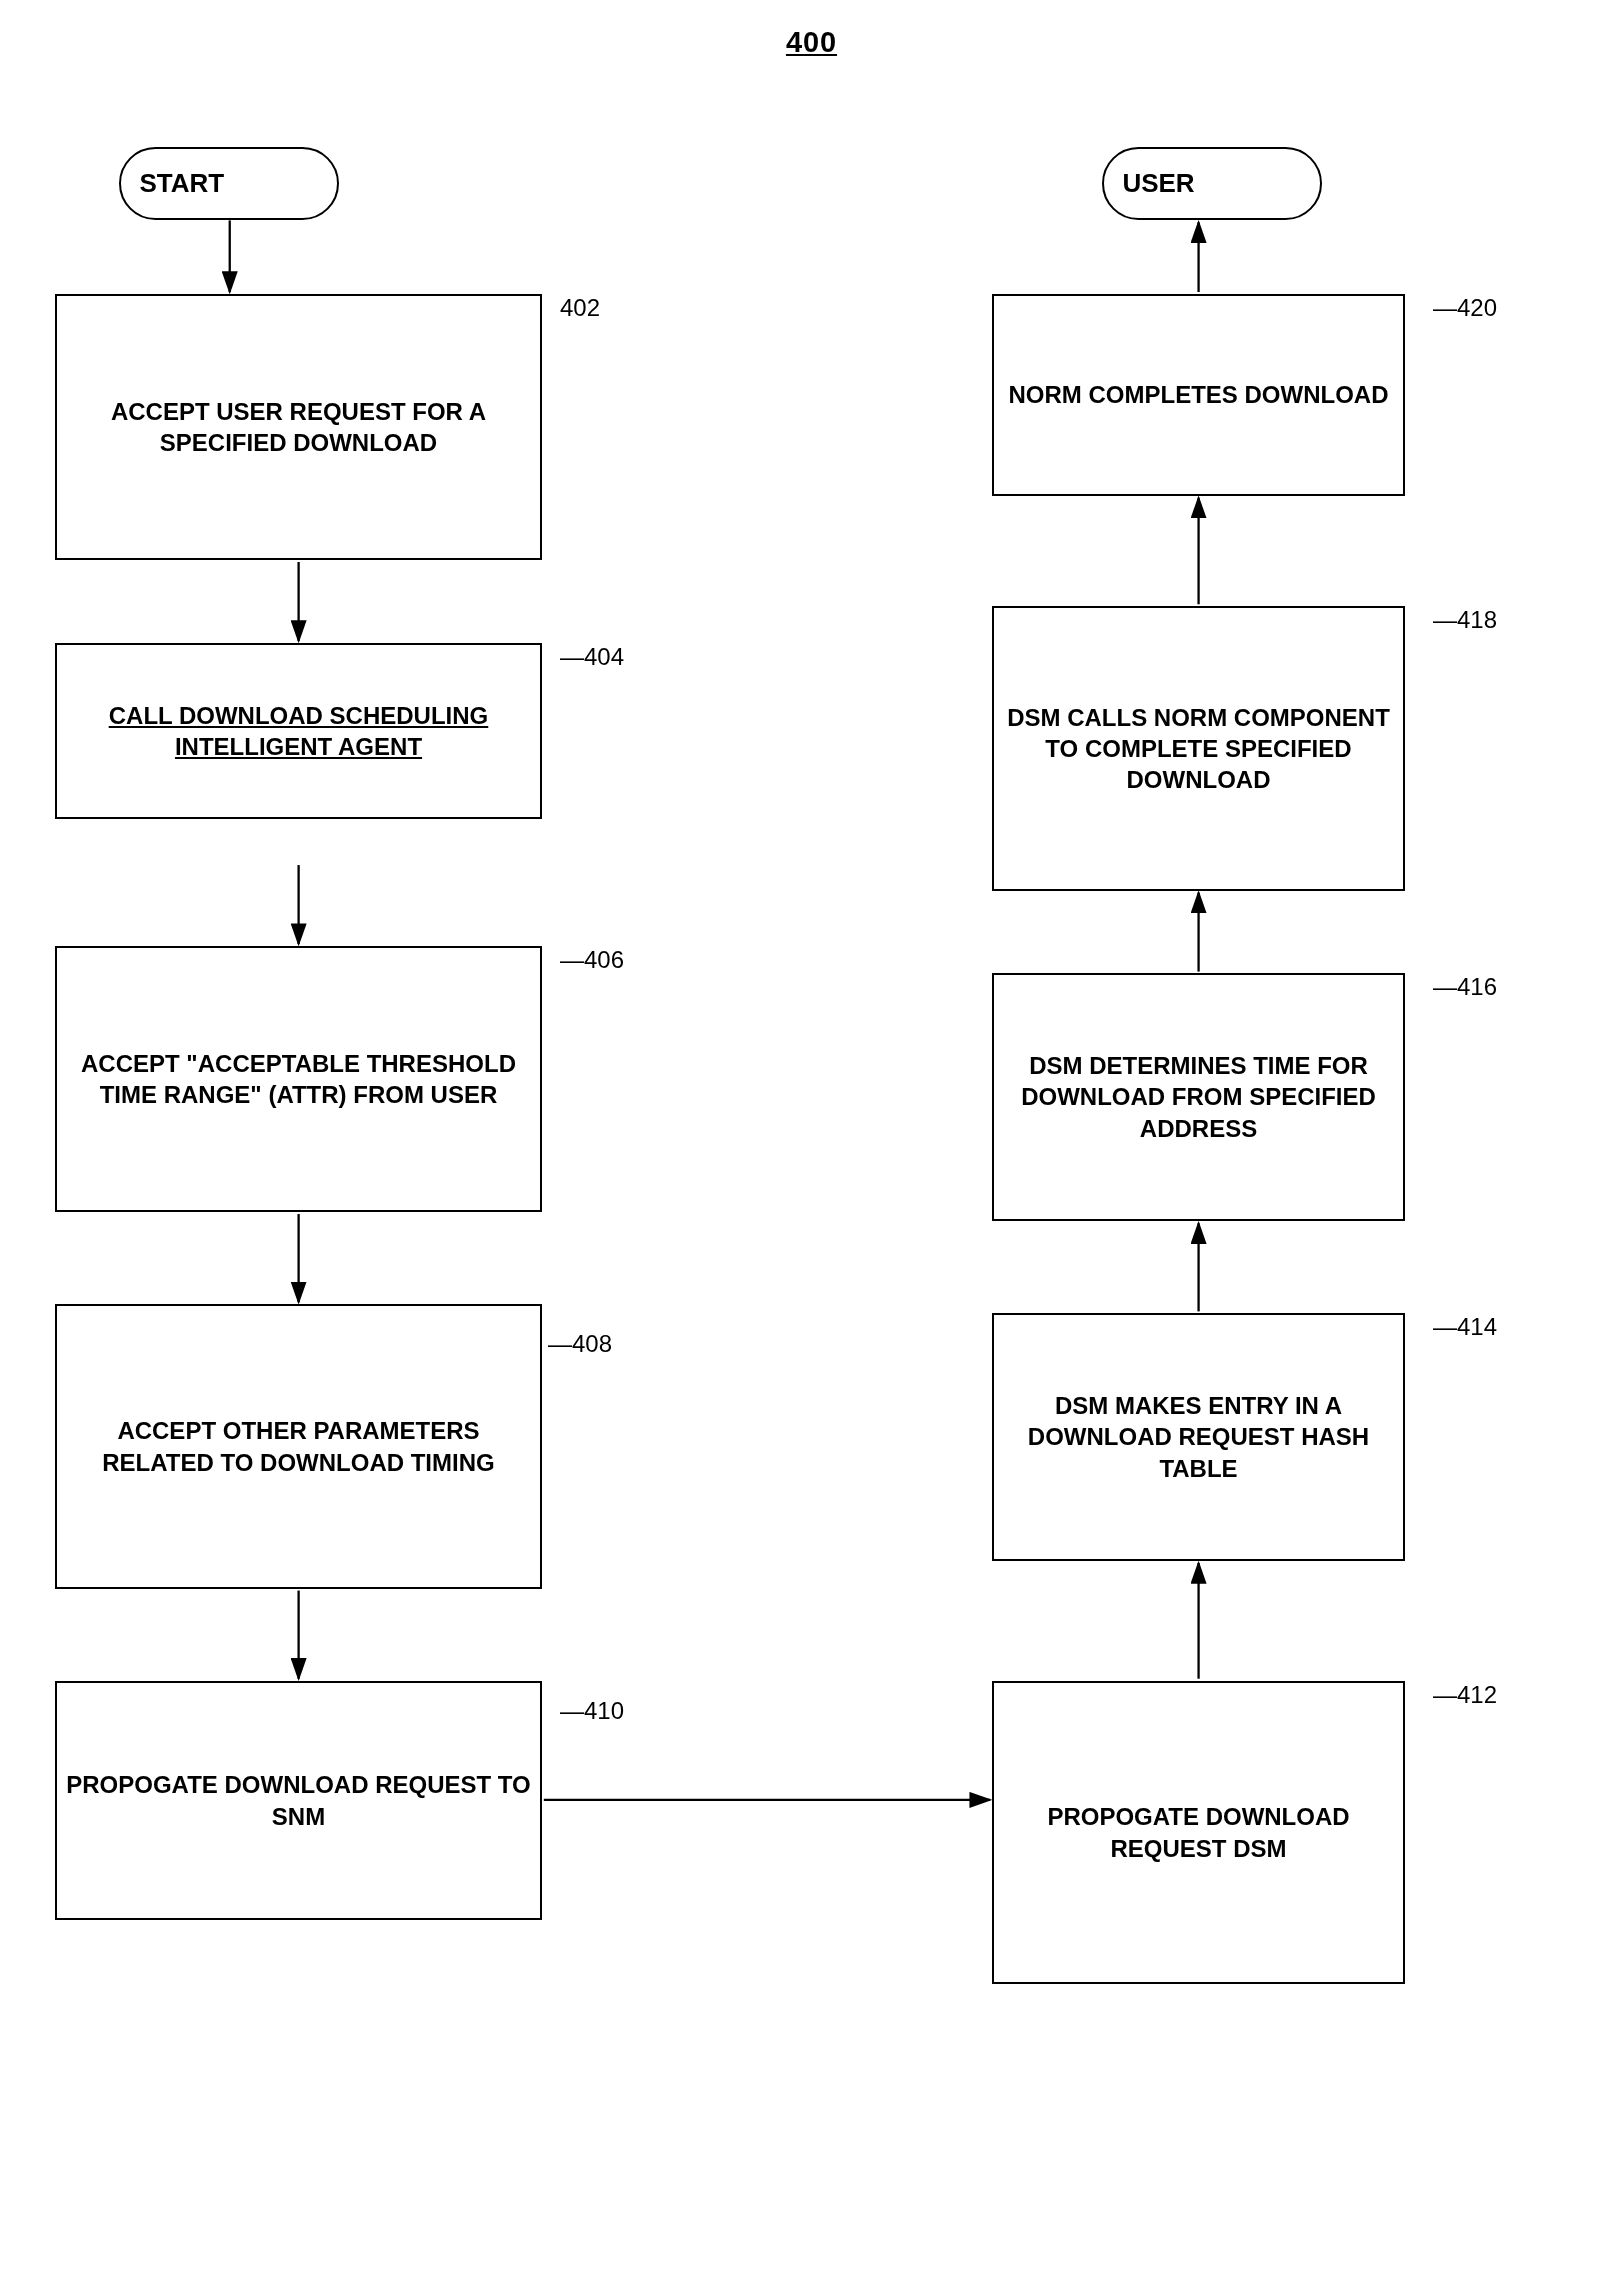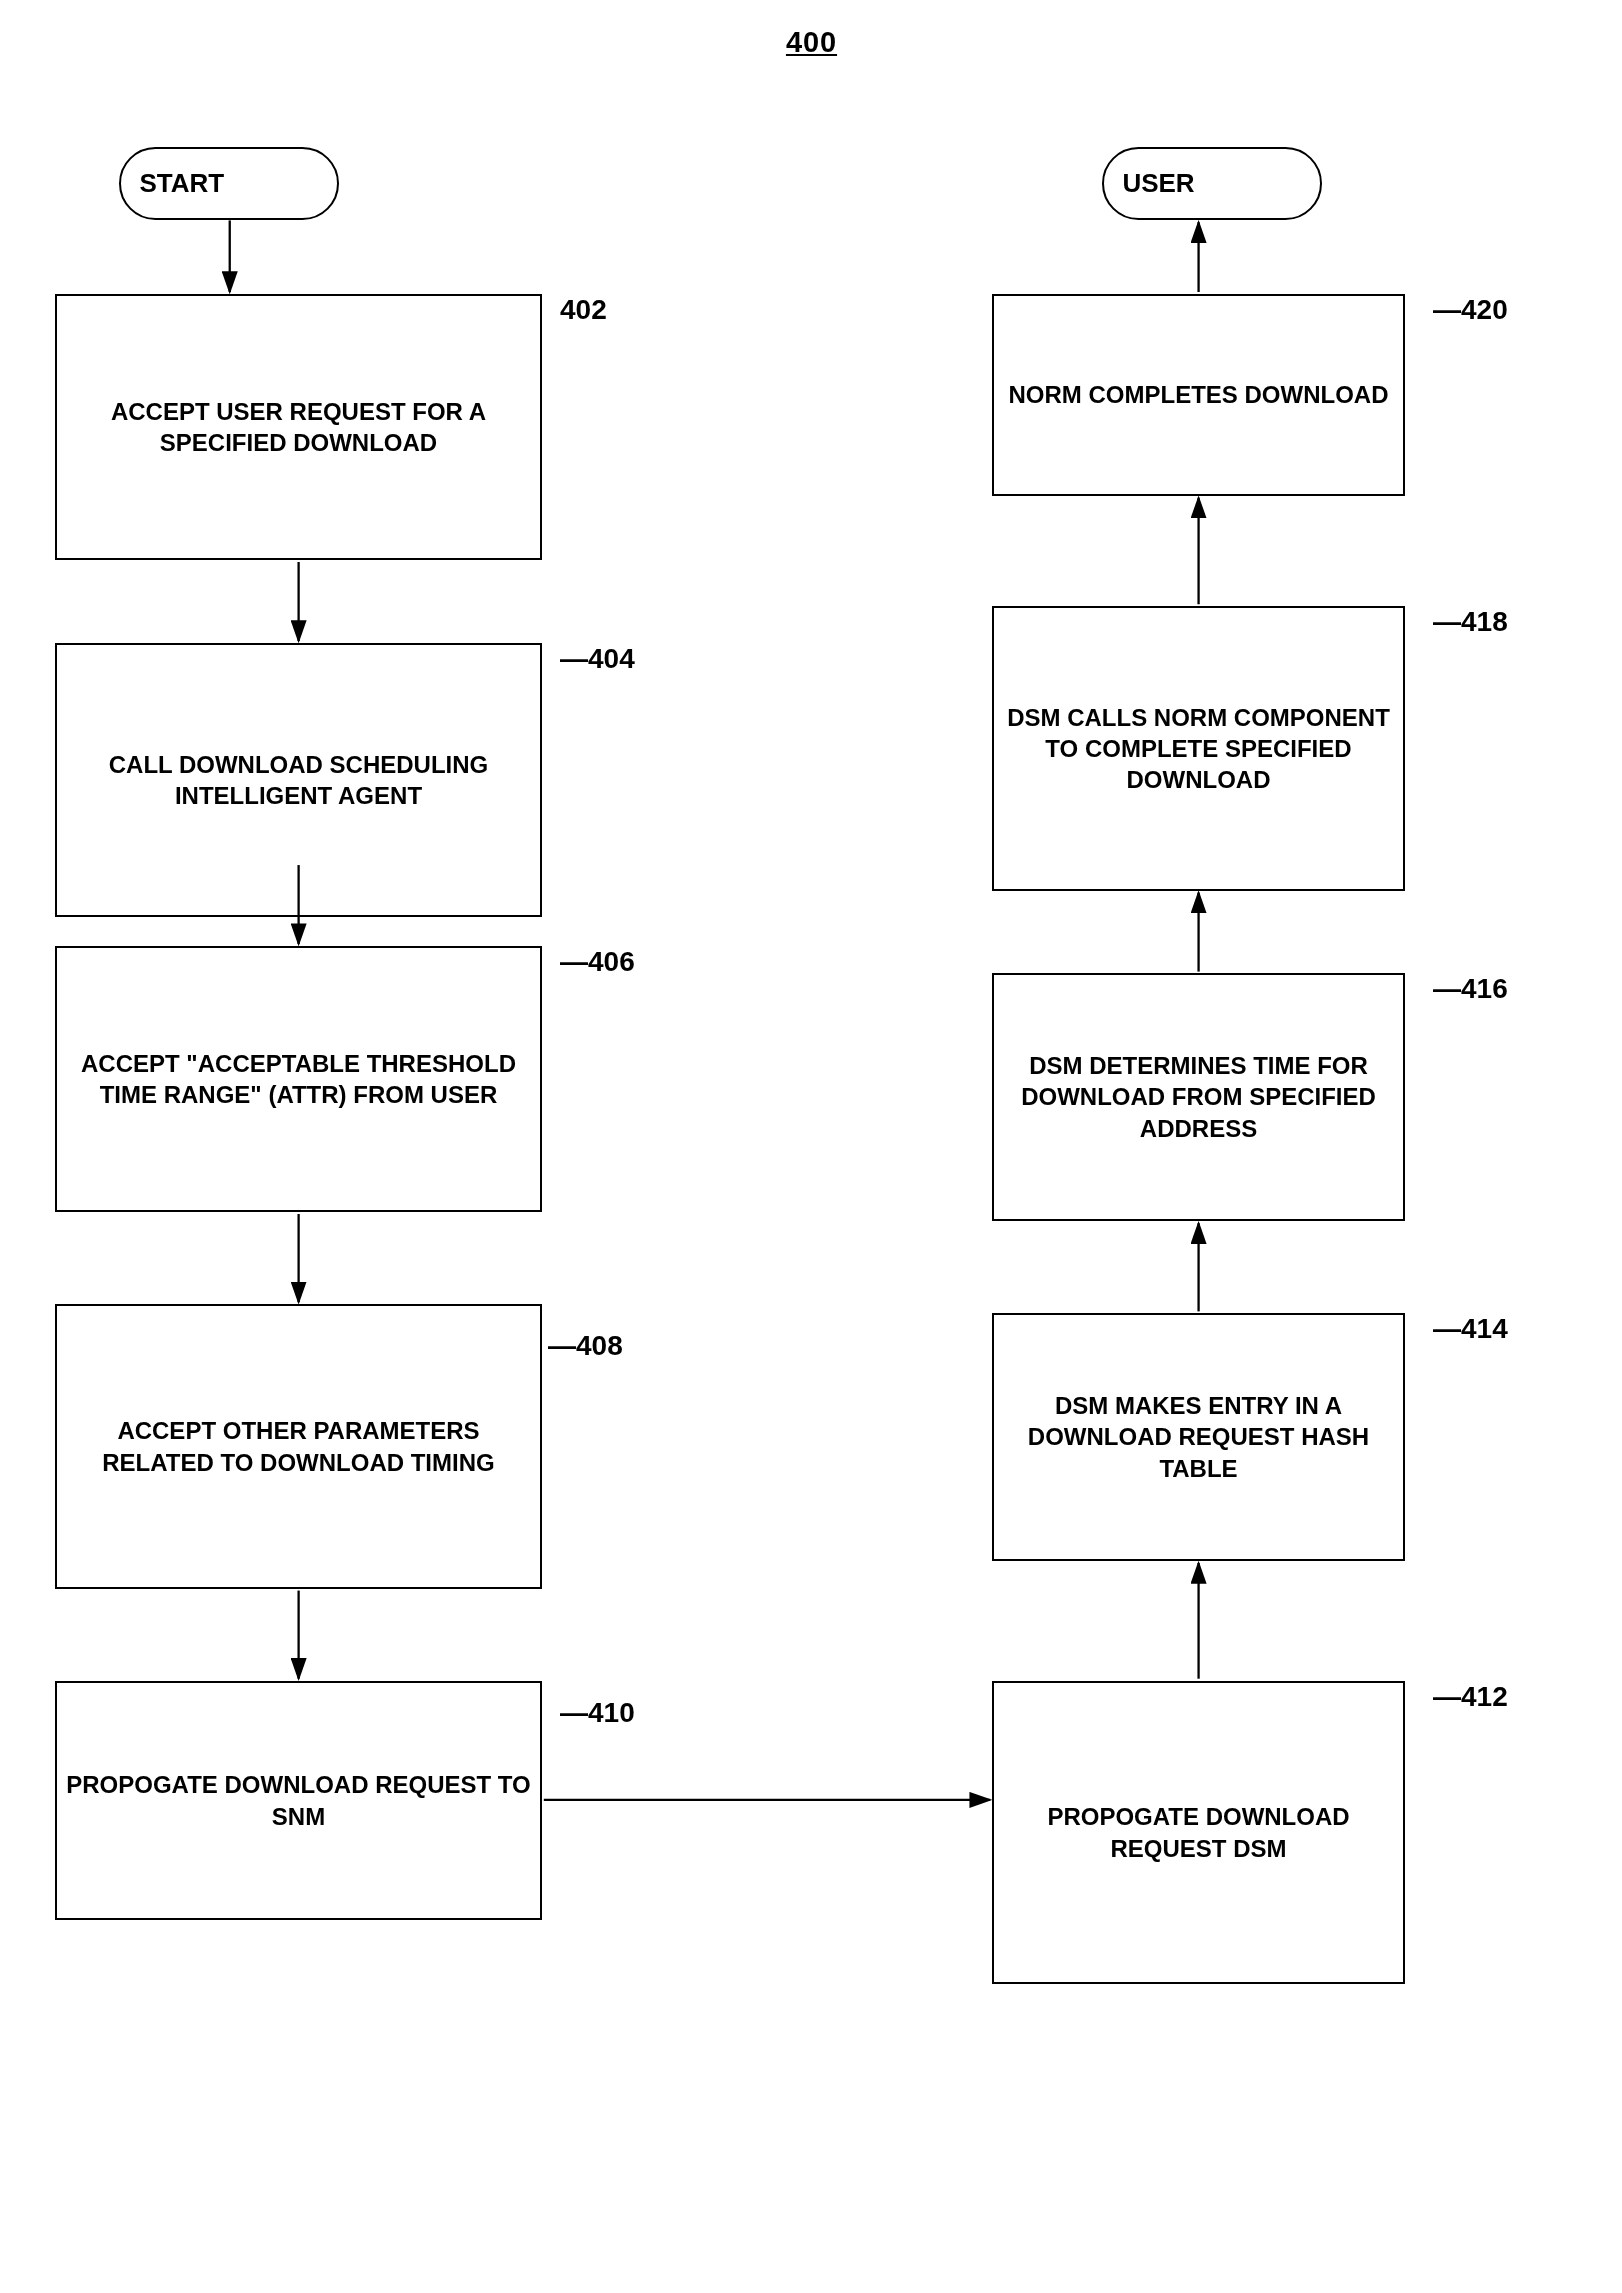--- a/index.html
+++ b/index.html
@@ -43,22 +43,22 @@
       display: flex;
       align-items: center;
       justify-content: flex-start;
       text-align: center;
       font-size: 26px;
       font-weight: bold;
       padding: 9.2px 18.4px;
     }
     .flow-label {
       position: absolute;
-      font-size: 28px;
-      font-weight: bold;
+      font-size: 24px;
+      font-weight: normal;
     }
     
     .arrows-svg {
       position: absolute;
       top: 0;
       left: 0;
       width: 100%;
       height: 100%;
       pointer-events: none;
     }
@@ -81,21 +81,21 @@
 </div>
 
 <div class="flow-box" style="left: 55px; top: 294px; width: 487px; height: 266px;">
   <span>ACCEPT USER REQUEST FOR A SPECIFIED DOWNLOAD</span>
 </div>
 
 <div class="flow-label" style="left: 560px; top: 643px;">
   <span>—404</span>
 </div>
 
-<div class="flow-box" style="left: 55px; top: 643px; width: 487px; height: 274px;">
+<div class="flow-box" style="left: 55px; top: 643px; width: 487px; height: 176px; text-decoration: underline;">
   <span>CALL DOWNLOAD SCHEDULING INTELLIGENT AGENT</span>
 </div>
 
 <div class="flow-label" style="left: 560px; top: 946px;">
   <span>—406</span>
 </div>
 
 <div class="flow-box" style="left: 55px; top: 946px; width: 487px; height: 266px;">
   <span>ACCEPT "ACCEPTABLE THRESHOLD TIME RANGE" (ATTR) FROM USER</span>
 </div>

